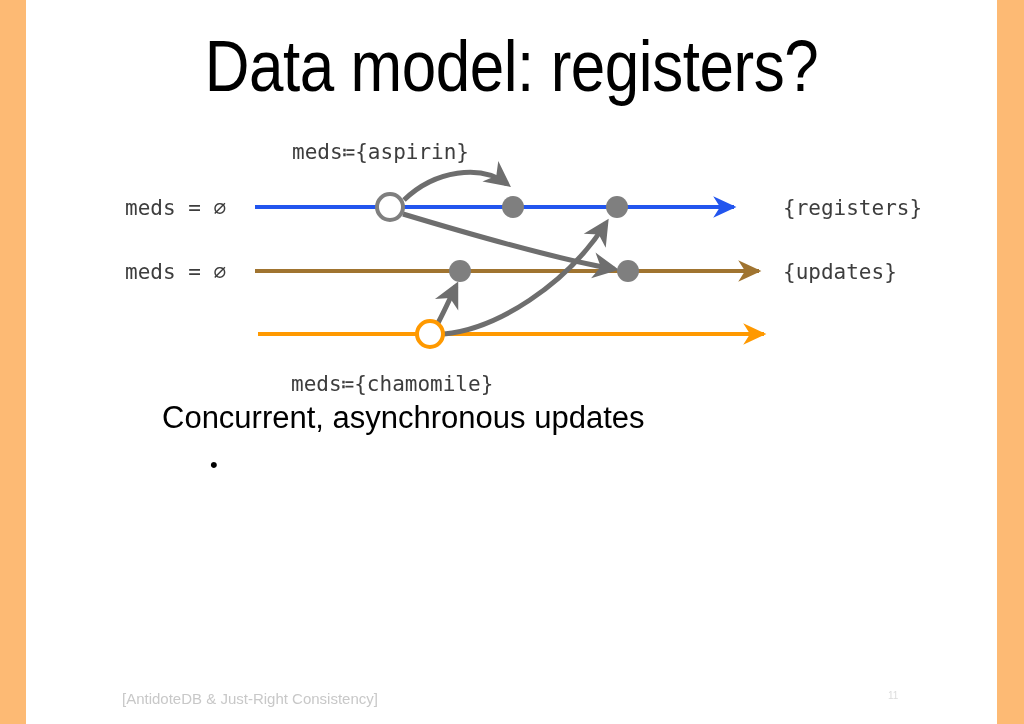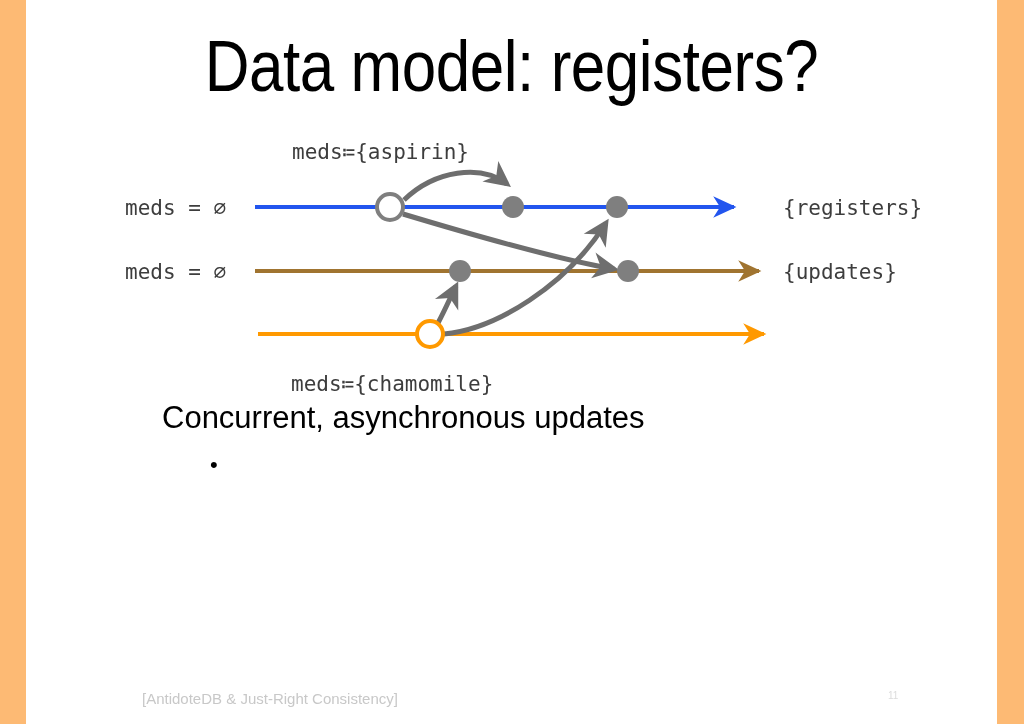--- a/index.html
+++ b/index.html
@@ -101,21 +101,20 @@
 
   
   #footer-note {
     position: absolute;
     left: 96px;
     top: 690px;
     font-family: "Liberation Sans", sans-serif;
     font-size: 15px;
     color: #c8c8c8;
     white-space: nowrap;
-    margin-left: 20px;
   }
   #page-number {
     position: absolute;
     left: 862px;
     top: 690px;
     font-family: "Liberation Sans", sans-serif;
     font-size: 10px;
     color: #dcdcdc;
     white-space: nowrap;
   }

